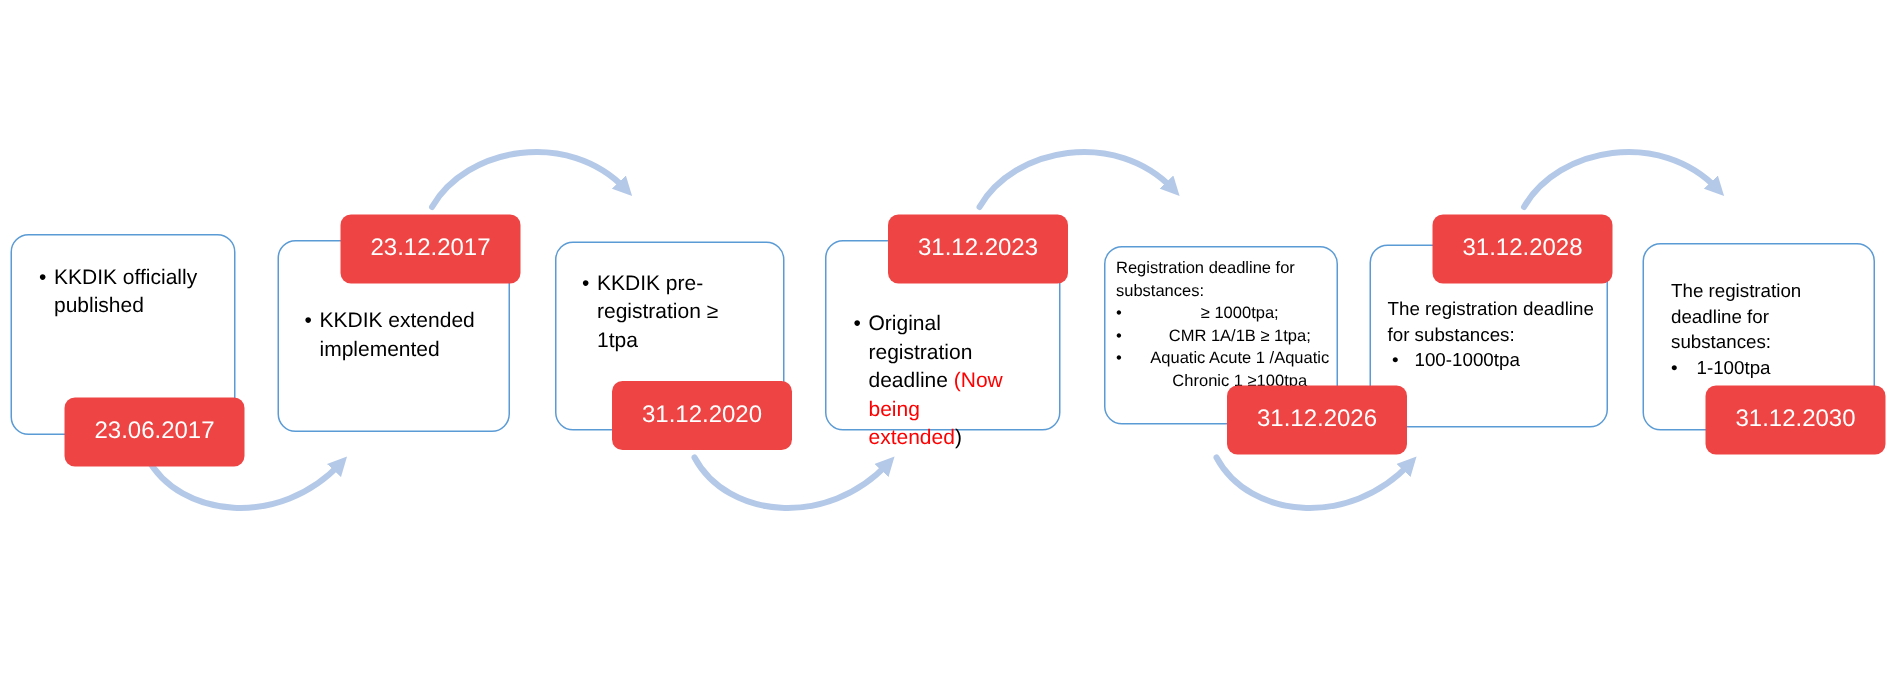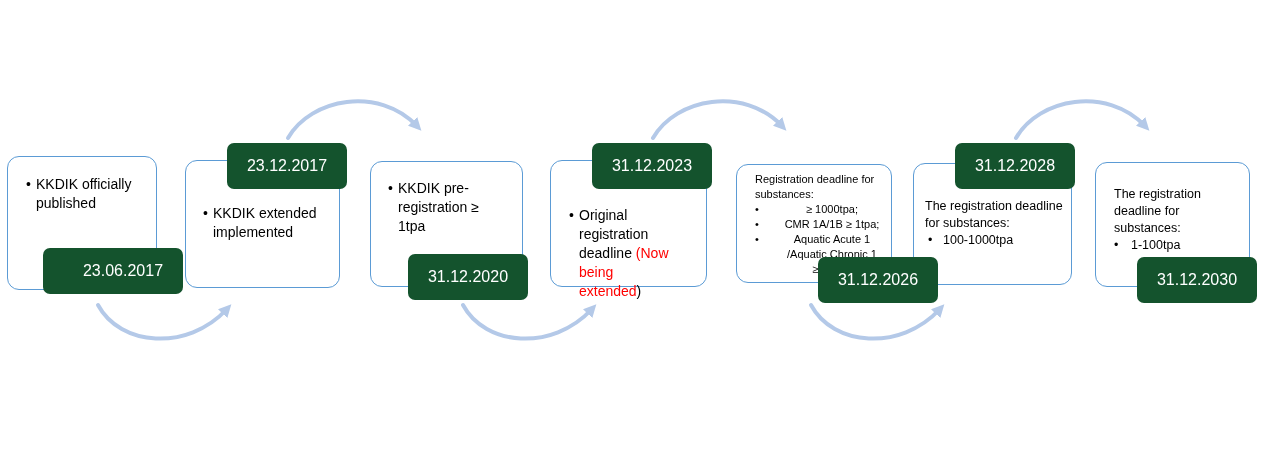--- a/index.html
+++ b/index.html
@@ -9,44 +9,44 @@
   }
   
   .box {
     position:absolute; background:#fff; border:1.4px solid #5B9BD5;
     border-radius:12px; box-sizing:border-box; z-index:1;
   }
   .b1 { left:7px;    top:156px; width:150px; height:134px; padding:18px 8px 0 18px;  font-size:14px; line-height:19px; }
   .b2 { left:185px;  top:160px; width:155px; height:128px; padding:43px 10px 0 17px; font-size:14px; line-height:19px; }
   .b3 { left:370px;  top:161px; width:153px; height:126px; padding:17px 14px 0 17px; font-size:14px; line-height:19px; }
   .b4 { left:550px;  top:160px; width:157px; height:127px; padding:45px 24px 0 18px; font-size:14px; line-height:19px; }
-  .b5 { left:736px;  top:164px; width:156px; height:119px; padding:7px 3px 0 18px;    font-size:11px; line-height:15px; }
+  .b5 { left:736px;  top:164px; width:156px; height:119px; padding:7px 3px 0 7px;    font-size:11px; line-height:15px; }
   .b6 { left:913px;  top:163px; width:159px; height:122px; padding:34px 0 0 11px;    font-size:12.5px; line-height:17px; }
   .b7 { left:1095px; top:162px; width:155px; height:125px; padding:23px 0 0 18px;    font-size:12.5px; line-height:17px; }
 
   .bline { display:flex; }
   .bline .bullet { flex:none; width:10px; }
   .btext { flex:1; }
   .red { color:#FF0000; }
   .b4 .btext { max-width:100px; }
 
   .item { display:flex; }
   .b5 .item .bullet { flex:none; width:21px; }
   .b5 .item .itext  { width:126px;text-align:center; }
   .b6 .item { padding-left:3px; }
   .b6 .item .bullet { flex:none; width:15px; }
   .b7 .item .bullet { flex:none; width:17px; }
 
   
   .badge {
-    position:absolute; width:120px; height:46px; background:#14532d;
+    position:absolute; width:120px; height:46px; background:#ef4444;
     border-radius:7px; color:#fff; font-size:16px; z-index:3;
     display:flex; align-items:center; justify-content:center;
   }
-  .l1 { left:43px;   top:248px;padding-left:20px; }
+  .l1 { left:43px;   top:265px; }
   .l2 { left:227px;  top:143px; }
   .l3 { left:408px;  top:254px; }
   .l4 { left:592px;  top:143px; }
   .l5 { left:770px;  top:257px;margin-left:48px; }
   .l6 { left:955px;  top:143px; }
   .l7 { left:1137px; top:257px; width:120px; }
 
   
   .arrow { position:absolute; z-index:0; overflow:visible; }
   .arrow path.arc { fill:none; stroke:#B4C9E8; stroke-width:4; stroke-linecap:round; }

